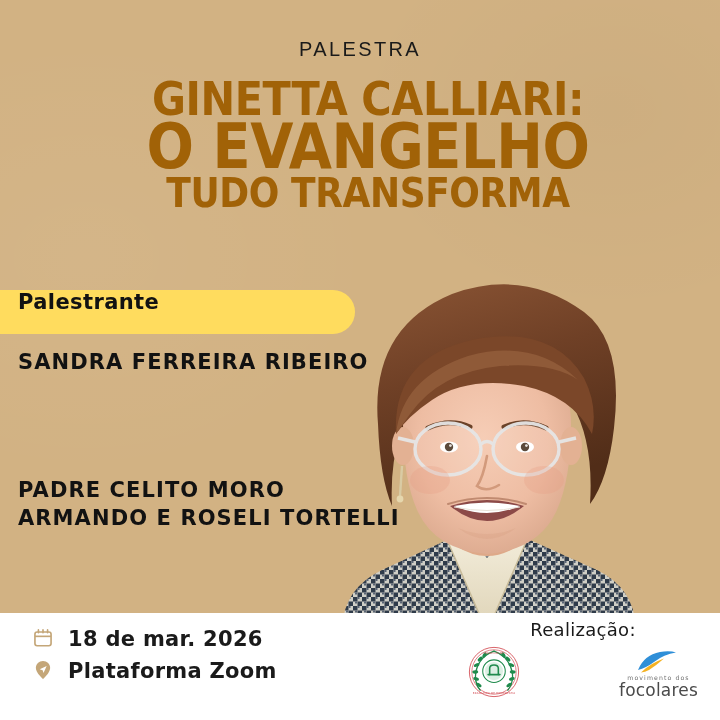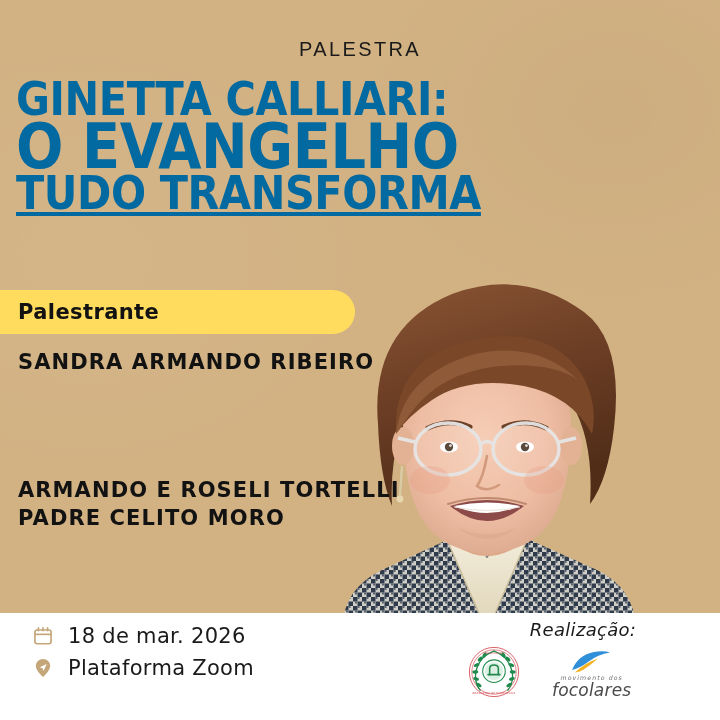--- a/index.html
+++ b/index.html
@@ -58,54 +58,54 @@
     text-align: center;
     font-size: 20px;
     letter-spacing: 2.4px;
     color: #1a1a1a;
     font-weight: 400;
   }
   .title {
     position: absolute;
     left: 16px; right: 0;
     top: 76px;
-    text-align: left;
-    color: #0369a1;
+    text-align: center;
+    color: #a16207;
     font-weight: 800;
     font-size: 46px;
     line-height: 47px;
     letter-spacing: -0.4px;
     font-family: "DejaVu Sans", sans-serif;
     font-stretch: condensed;
   }
   .title .ln { display: block; }
   .title .ln1 { font-size: 46px; }
   .title .ln2 { font-size: 62px; }
-  .title .ln3 { font-size: 46px; text-decoration: underline; }
+  .title .ln3 { font-size: 40px; }
 
   
   .portrait {
     position: absolute;
     left: 272px;
     top: 228px;
     width: 430px;
     height: 430px;
     z-index: 3;
   }
   .portrait svg { display: block; }
 
   
   .pill {
     position: absolute;
     left: 0;
     height: 44px;
     background: #ffdc5e;
     border-radius: 0 26px 26px 0;
     display: flex;
-    align-items: center;
+    align-items: flex-start;
     z-index: 4;
   }
   .pill span {
     padding-left: 18px;
     font-size: 21px;
     font-weight: 700;
     color: #121212;
     letter-spacing: .4px;
     font-family: "DejaVu Sans", sans-serif;
   }
@@ -135,23 +135,24 @@
     background: #ffffff;
     z-index: 5;
   }
   .details {
     position: absolute;
     left: 30px;
     top: 8px;
   }
   .drow {
     display: flex;
-    align-items: center;
+    align-items: flex-end;
     height: 30px;
     margin-bottom: 2px;
+    font-weight: bold;
   }
   .dicon {
     width: 26px;
     height: 26px;
     flex: 0 0 26px;
     display: flex;
     align-items: center;
     justify-content: center;
     margin-right: 12px;
   }
@@ -162,32 +163,31 @@
     font-family: "DejaVu Sans", sans-serif;
     white-space: nowrap;
   }
 
   .realiz-block {
     position: absolute;
     right: 22px;
     top: 6px;
     width: 230px;
     text-align: center;
-    font-style: italic;
   }
   .realiz-label {
     font-size: 18px;
     color: #1a1a1a;
     letter-spacing: .3px;
     font-family: "DejaVu Sans", sans-serif;
   }
   .logos {
     display: flex;
     align-items: center;
-    justify-content: flex-start;
+    justify-content: space-between;
     gap: 32px;
     margin-top: 6px;
   }
   .logo-focolare { text-align: center; }
   .fc-sub {
     font-size: 6.2px;
     letter-spacing: 1.1px;
     color: #6f6f6f;
     font-family: "DejaVu Sans", sans-serif;
     margin-top: -2px;
@@ -305,26 +305,26 @@
 
       <path d="M130,238 L128,268" stroke="#d9cba4" stroke-width="2.4" fill="none"></path>
       <circle cx="128" cy="271" r="3.4" fill="#e6d7ae"></circle>
     </svg>
   </div>
 
   <div class="pill pill-1">
     <span>Palestrante</span>
   </div>
   <div class="names names-1">
-    <span class="ln">SANDRA ARMANDO RIBEIRO</span>
+    <span class="ln">SANDRA FERREIRA RIBEIRO</span>
   </div>
 
   <div class="names names-2">
+    <span class="ln">PADRE CELITO MORO</span>
     <span class="ln">ARMANDO E ROSELI TORTELLI</span>
-    <span class="ln">PADRE CELITO MORO</span>
   </div>
 
   <div class="footer">
 
     <div class="details">
 
       <div class="drow">
         <span class="dicon">
           <svg width="22" height="22" viewBox="0 0 24 24" fill="none" stroke="#c4a678" stroke-width="1.8">
             <rect x="3.2" y="5.4" width="17.6" height="15" rx="2.4"></rect>

